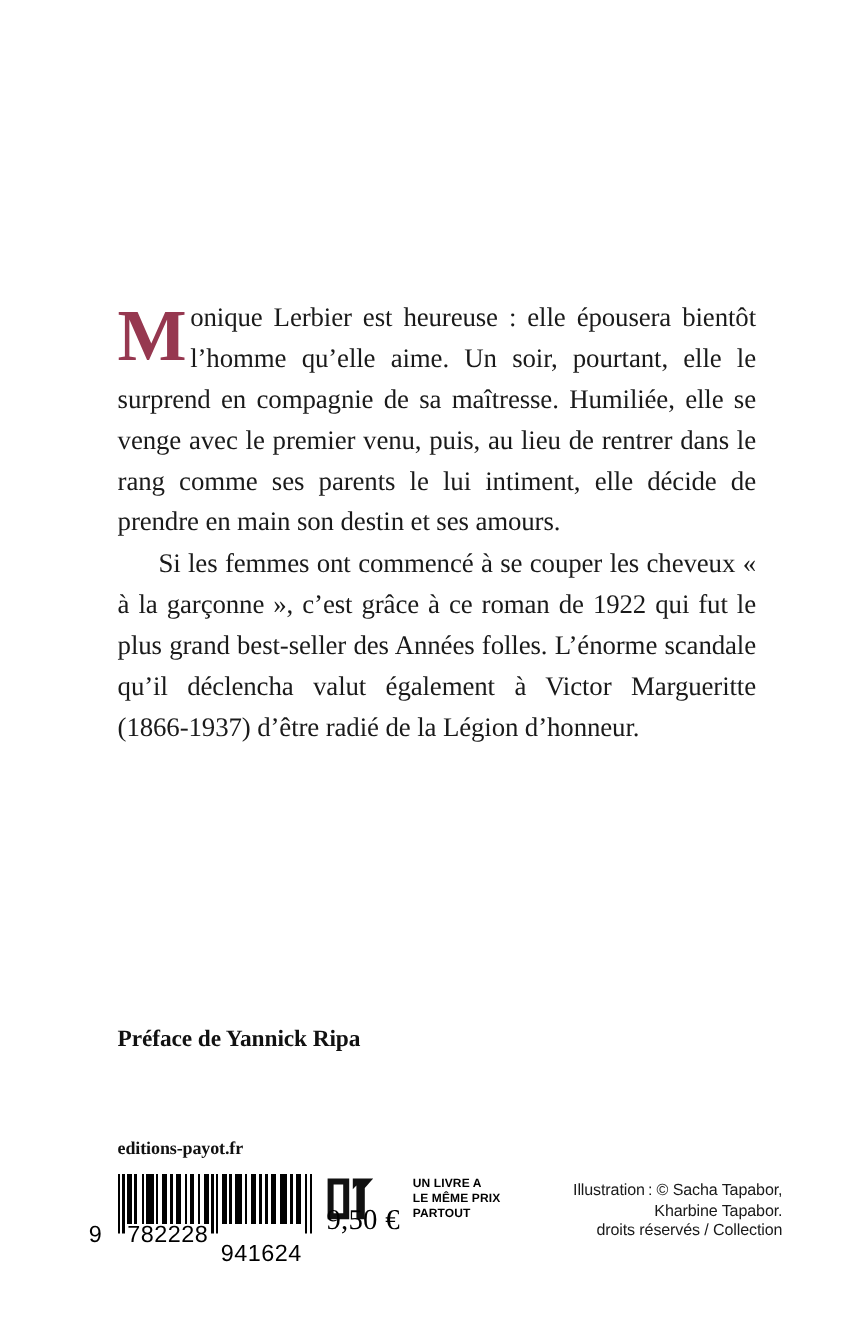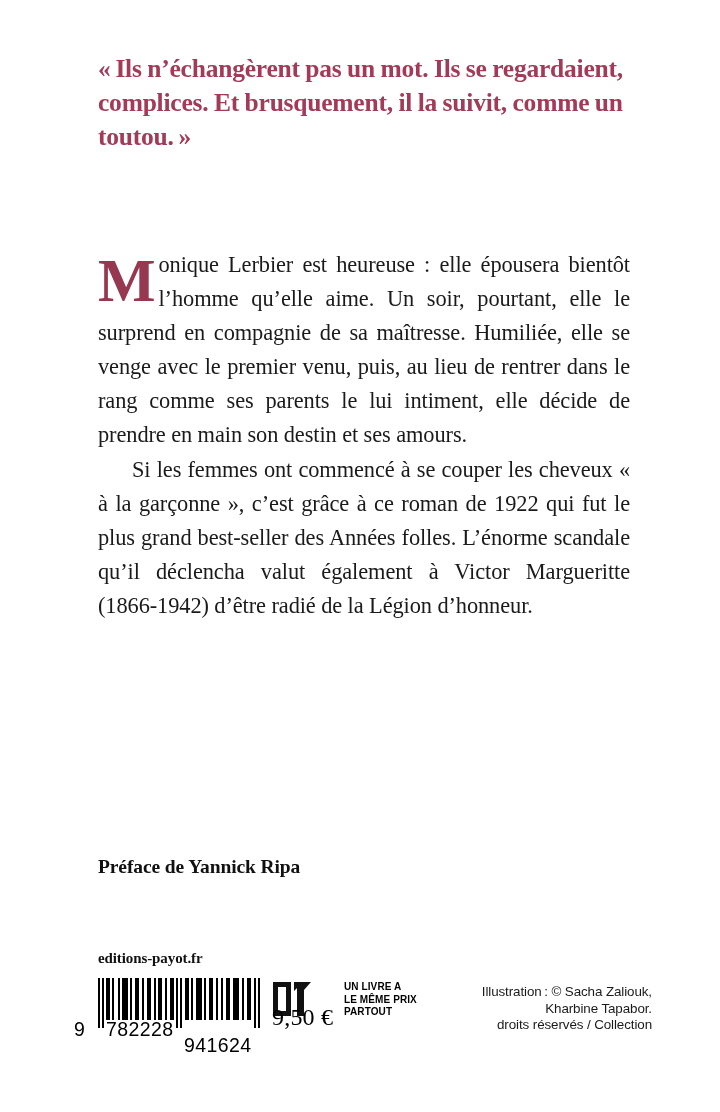--- a/index.html
+++ b/index.html
@@ -186,25 +186,24 @@
     color: #1a1a1a;
     letter-spacing: -0.1px;
   }
   .credits div { white-space: nowrap; }
 </style>
 </head>
 <body>
 
 <div class="page">
 
-  <div class="quote">« Ils n’échangèrent pas un mot. Ils se regardaient, complices. Et brusquement, il la suivit, comme un toutou. »</div>
 
   <div class="body-copy">
     <p><span class="dropcap">M</span><span>onique Lerbier est heureuse : elle épousera bientôt l’homme qu’elle aime. Un soir, pourtant, elle le surprend en compagnie de sa maîtresse. Humiliée, elle se venge avec le premier venu, puis, au lieu de rentrer dans le rang comme ses parents le lui intiment, elle décide de prendre en main son destin et ses amours.</span></p>
-    <p>Si les femmes ont commencé à se couper les cheveux « à la garçonne », c’est grâce à ce roman de 1922 qui fut le plus grand best-seller des Années folles. L’énorme scandale qu’il déclencha valut également à Victor Margueritte (1866-1942) d’être radié de la Légion d’honneur.</p>
+    <p>Si les femmes ont commencé à se couper les cheveux « à la garçonne », c’est grâce à ce roman de 1922 qui fut le plus grand best-seller des Années folles. L’énorme scandale qu’il déclencha valut également à Victor Margueritte (1866-1937) d’être radié de la Légion d’honneur.</p>
   </div>
 
   <div class="preface">Préface de Yannick Ripa</div>
 
   <div class="pub-url">editions-payot.fr</div>
 
   <div class="footer">
 
     <div class="barcode-block">
       <div class="barcode-bars">
@@ -258,19 +257,19 @@
         </svg>
       </span>
       <span class="sp-logo-text">UN LIVRE A
 LE MÊME PRIX
 PARTOUT</span>
     </div>
 
     <div class="price">9,50 €</div>
 
     <div class="credits">
-      <div>Illustration : © Sacha Zaliouk,</div>
+      <div>Illustration : © Sacha Tapabor,</div>
       <div>Kharbine Tapabor.</div>
       <div>droits réservés / Collection</div>
     </div>
 
   </div>
 </div>
 
 </body></html>

